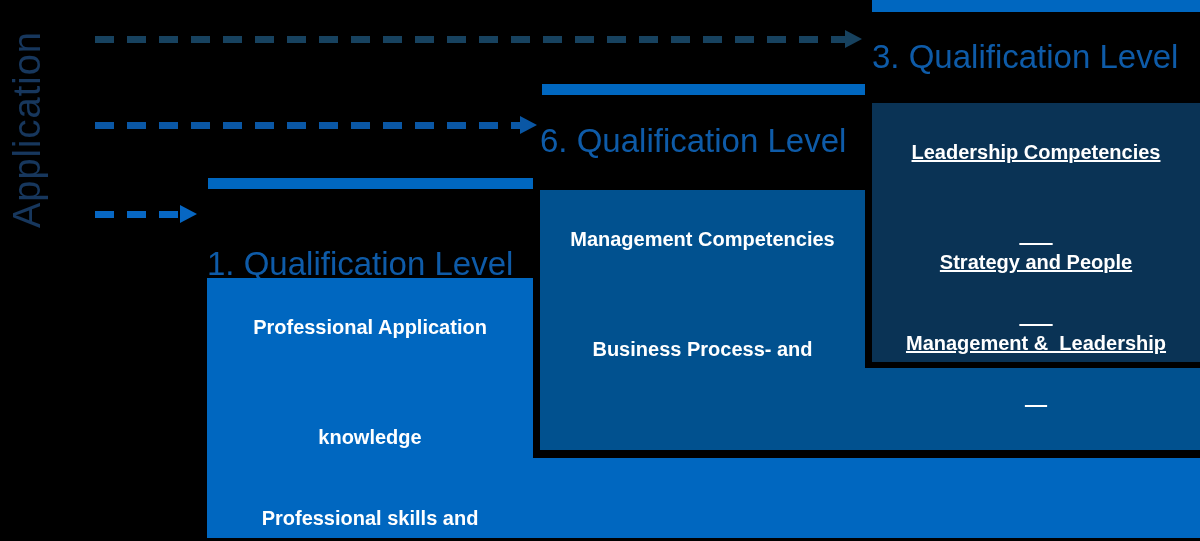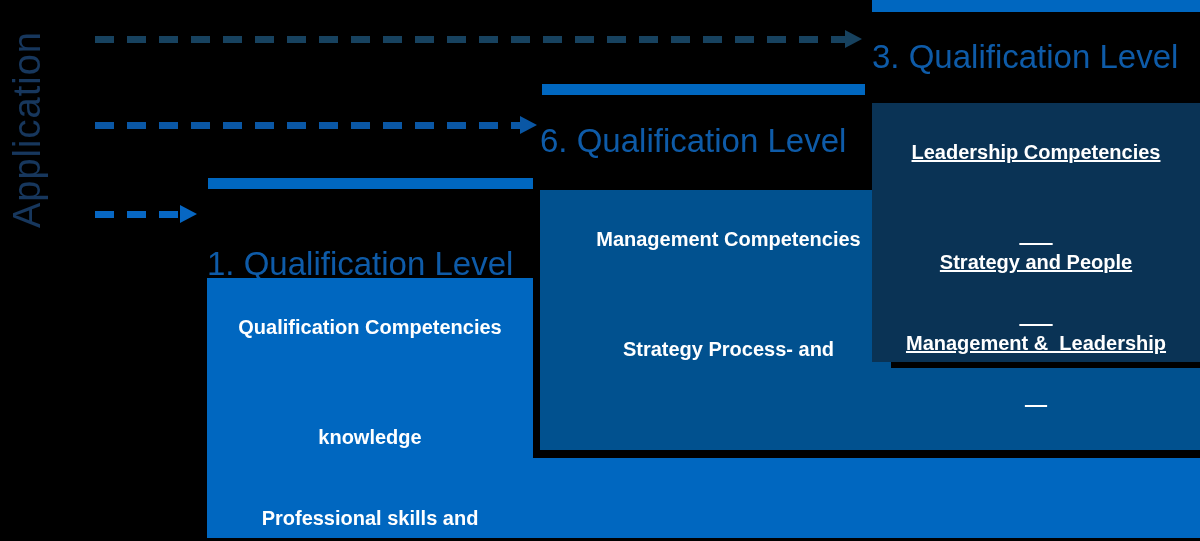--- a/index.html
+++ b/index.html
@@ -50,21 +50,21 @@
     position:absolute; text-align:left;
     font-size:33px; line-height:40px; color:var(--heading-blue);
   }
   .h-1 { left:207px; top:212px; width:326px;margin-top:32px; }
   .h-2 { left:540px; top:121px; width:325px; }
   .h-3 { left:872px; top:37px;  width:328px; }
 
   
   .box { position:absolute; color:var(--box-text); text-align:center; }
   .box-1 { left:207px; top:278px; width:326px; height:260px; background:var(--bright-blue); }
-  .box-2 { left:540px; top:190px; width:325px; height:260px; background:var(--medium-blue);padding-left:26px; }
+  .box-2 { left:540px; top:190px; width:325px; height:260px; background:var(--medium-blue); }
   .box-3 { left:872px; top:103px; width:328px; height:259px; background:var(--navy-blue);text-decoration:underline; }
   .box-2-ext { position:absolute; left:865px; top:368px; width:335px; height:82px; background:var(--medium-blue); }
   .bottom-bar { position:absolute; left:207px; top:458px; width:993px; height:80px; background:var(--bright-blue); }
 
   .box-title {
     padding-top:36px; font-size:20px; font-weight:700; line-height:26px;
   }
   .box-subtitle {
     margin-top:30px; font-size:20px; font-weight:700; line-height:27px;
     white-space:pre-wrap;
@@ -95,31 +95,31 @@
   <div class="accent-bar bar-3"></div>
 
   <div class="heading h-1">1. Qualification Level</div>
   <div class="heading h-2">6. Qualification Level</div>
   <div class="heading h-3">3. Qualification Level</div>
 
   <div class="bottom-bar"></div>
   <div class="box-2-ext"></div>
 
   <div class="box box-1">
-    <div class="box-title">Qualification Competencies</div>
+    <div class="box-title">Professional Application</div>
     <div class="box-subtitle">
       <div>knowledge</div>
       <div>Professional skills and</div>
     </div>
   </div>
 
   <div class="box box-2">
     <div class="box-title">Management Competencies</div>
     <div class="box-subtitle">
-      <div>Strategy Process- and</div>
+      <div>Business Process- and</div>
     </div>
   </div>
 
   <div class="box box-3">
     <div class="box-title">Leadership Competencies</div>
     <div class="box-subtitle">
       <div>Strategy and People</div>
       <div>Management &amp;  Leadership</div>
     </div>
   </div>

